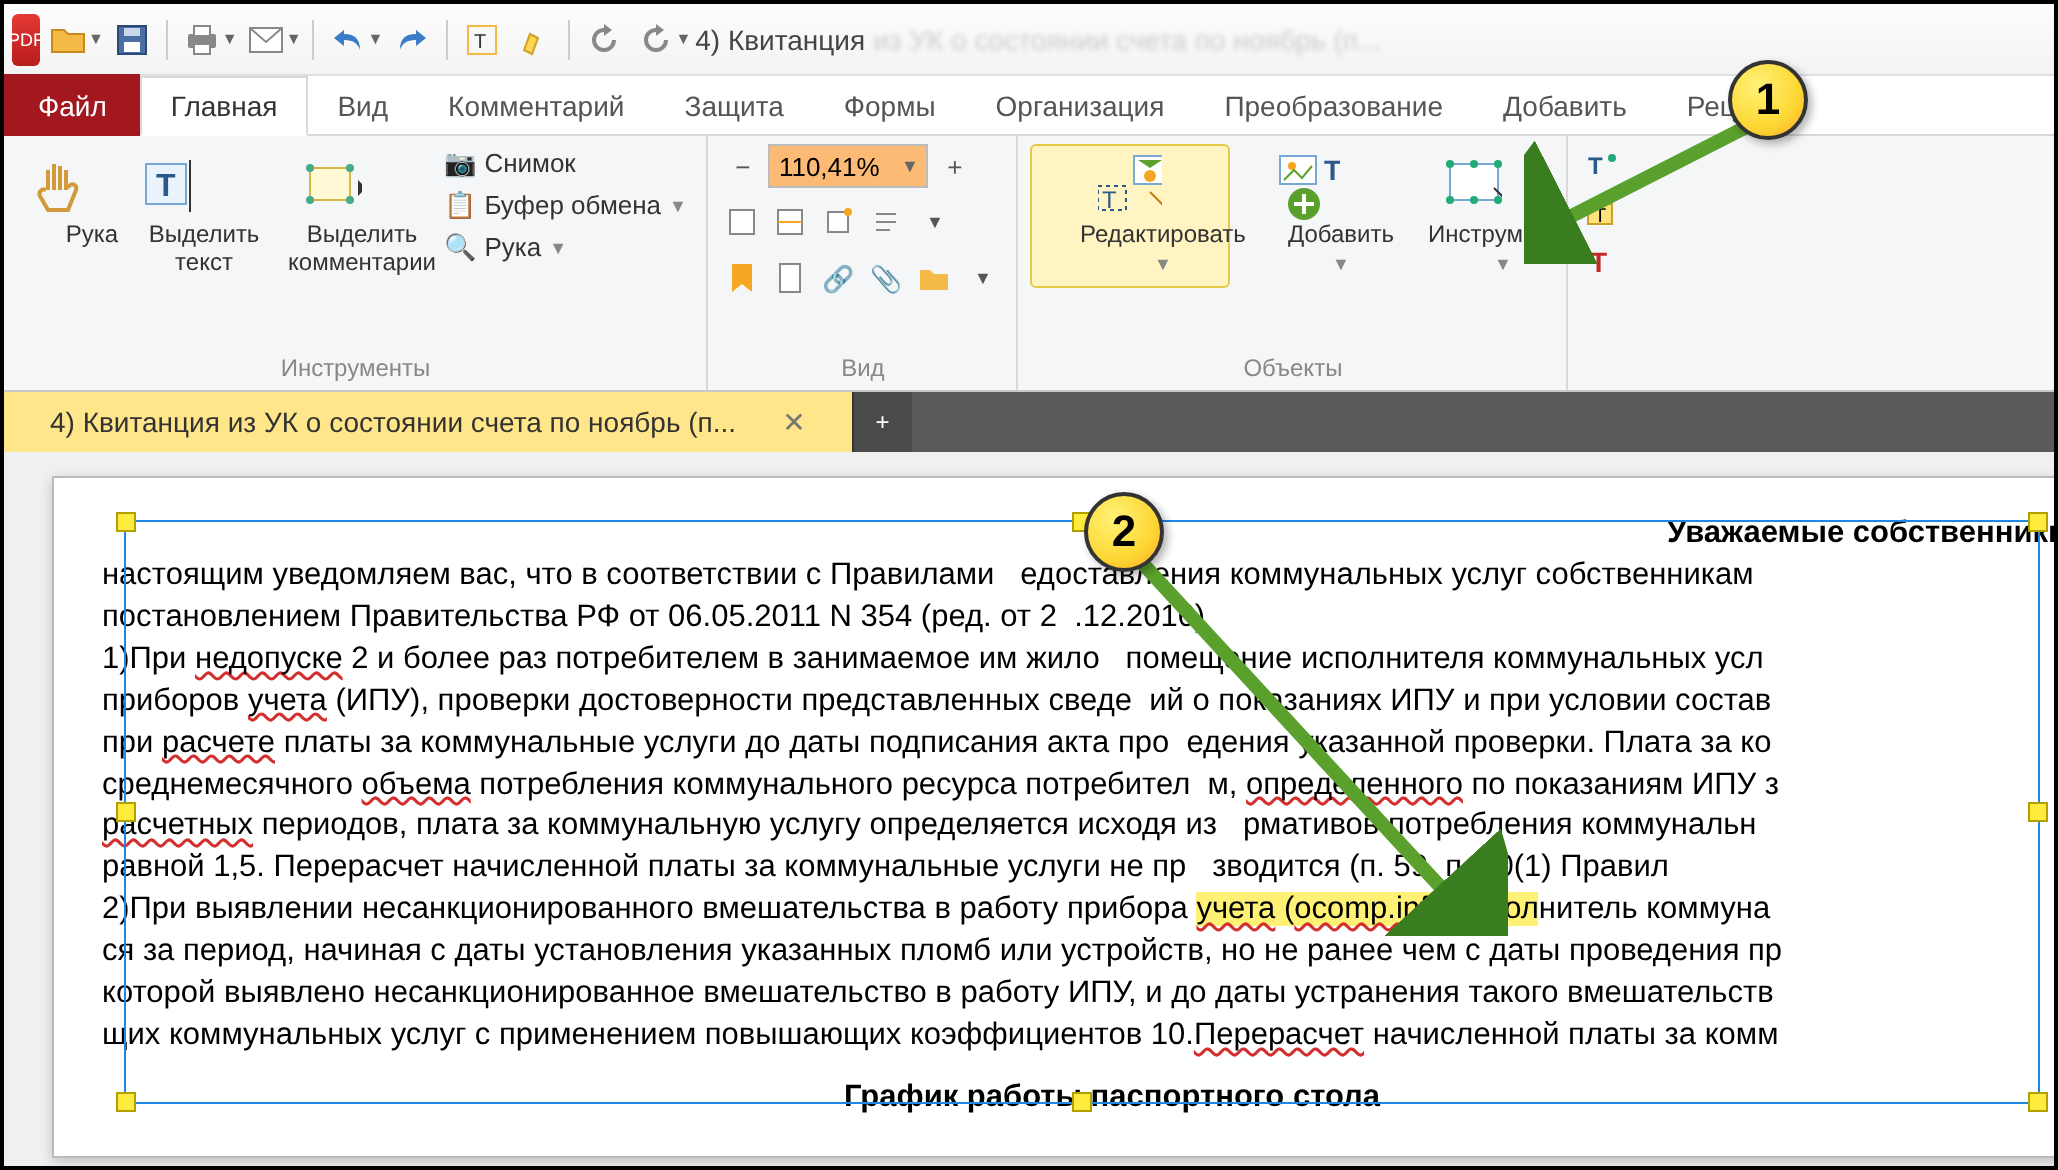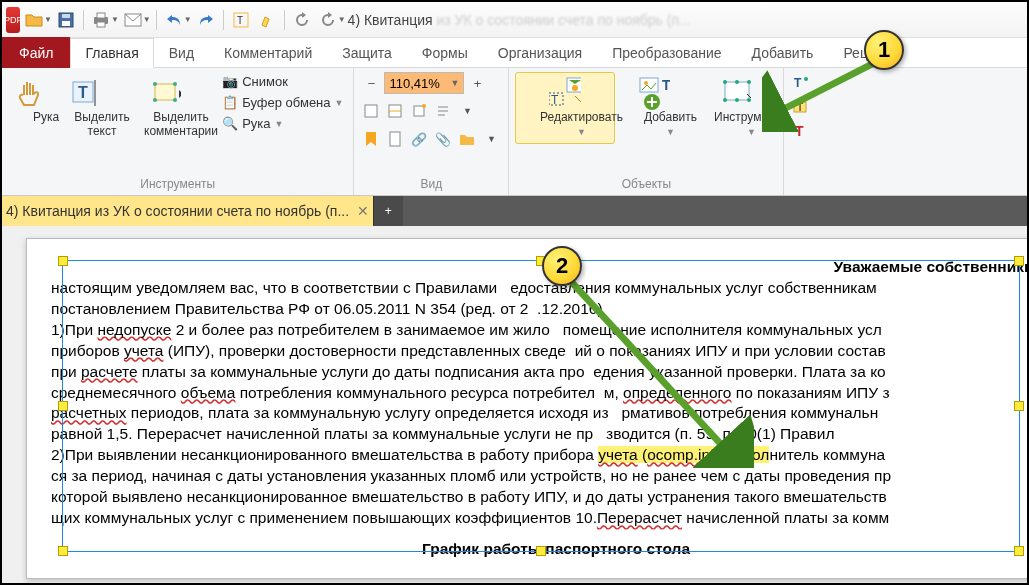--- a/index.html
+++ b/index.html
@@ -31,21 +31,21 @@
 .big-btn.highlighted { background:#fff4c2; border:1px solid #e6c84a; }
 .small-row { display:flex; align-items:center; gap:4px; padding:2px 4px; cursor:pointer; font-size:13px; color:#333; }
 .stack { display:flex; flex-direction:column; gap:2px; }
 .mini-btn { width:22px; height:22px; border:1px solid transparent; display:flex; align-items:center; justify-content:center; cursor:pointer; border-radius:2px; font-size:13px; color:#555; }
 .zoom-bar { display:flex; align-items:center; gap:2px; }
 .zoom-box { width:80px; height:22px; border:1px solid #bbb; background:#fdba74; font-size:13px; padding:0 4px; display:flex; align-items:center; justify-content:space-between; }
 .mini-grid { display:flex; gap:2px; }
 
 
 .doctabs { height:30px; background:#5a5a5a; display:flex; align-items:stretch; }
-.doctab { background:#ffe68a; display:flex; align-items:center; padding:0 4px; gap:8px; max-width:470px; color:#333; font-size:14px; }
+.doctab { background:#ffe68a; display:flex; align-items:center; padding:0 23px; gap:23px; max-width:470px; color:#333; font-size:14px; }
 .doctab .close { color:#777; cursor:pointer; }
 .newtab { width:30px; background:#4a4a4a; color:#fff; display:flex; align-items:center; justify-content:center; cursor:pointer; border-left:1px solid #333; }
 
 
 .docarea { position:relative; height: calc(585px - 36px - 30px - 128px - 30px - 4px); background:#f0f0f0; overflow:hidden; padding:12px 0 0 24px; }
 .page { background:#fff; border:1px solid #bbb; box-shadow:0 2px 6px rgba(0,0,0,.2); padding:18px 24px; width:1060px; font-family:Arial,sans-serif; font-size:15.5px; color:#000; line-height:1.35; position:relative; }
 .selbox { position:absolute; border:1px solid #1e88e5; left:60px; top:258px; width:958px; height:292px; pointer-events:none; }
 .handle { width:10px; height:10px; background:#ffeb3b; border:1px solid #b0a000; position:absolute; }
 .h-tl{ left:-5px; top:-5px;} .h-tr{ right:-5px; top:-5px;} .h-bl{ left:-5px; bottom:-5px;} .h-br{ right:-5px; bottom:-5px;}
 .h-ml{ left:-5px; top:50%; margin-top:-5px;} .h-mr{ right:-5px; top:50%; margin-top:-5px;}

